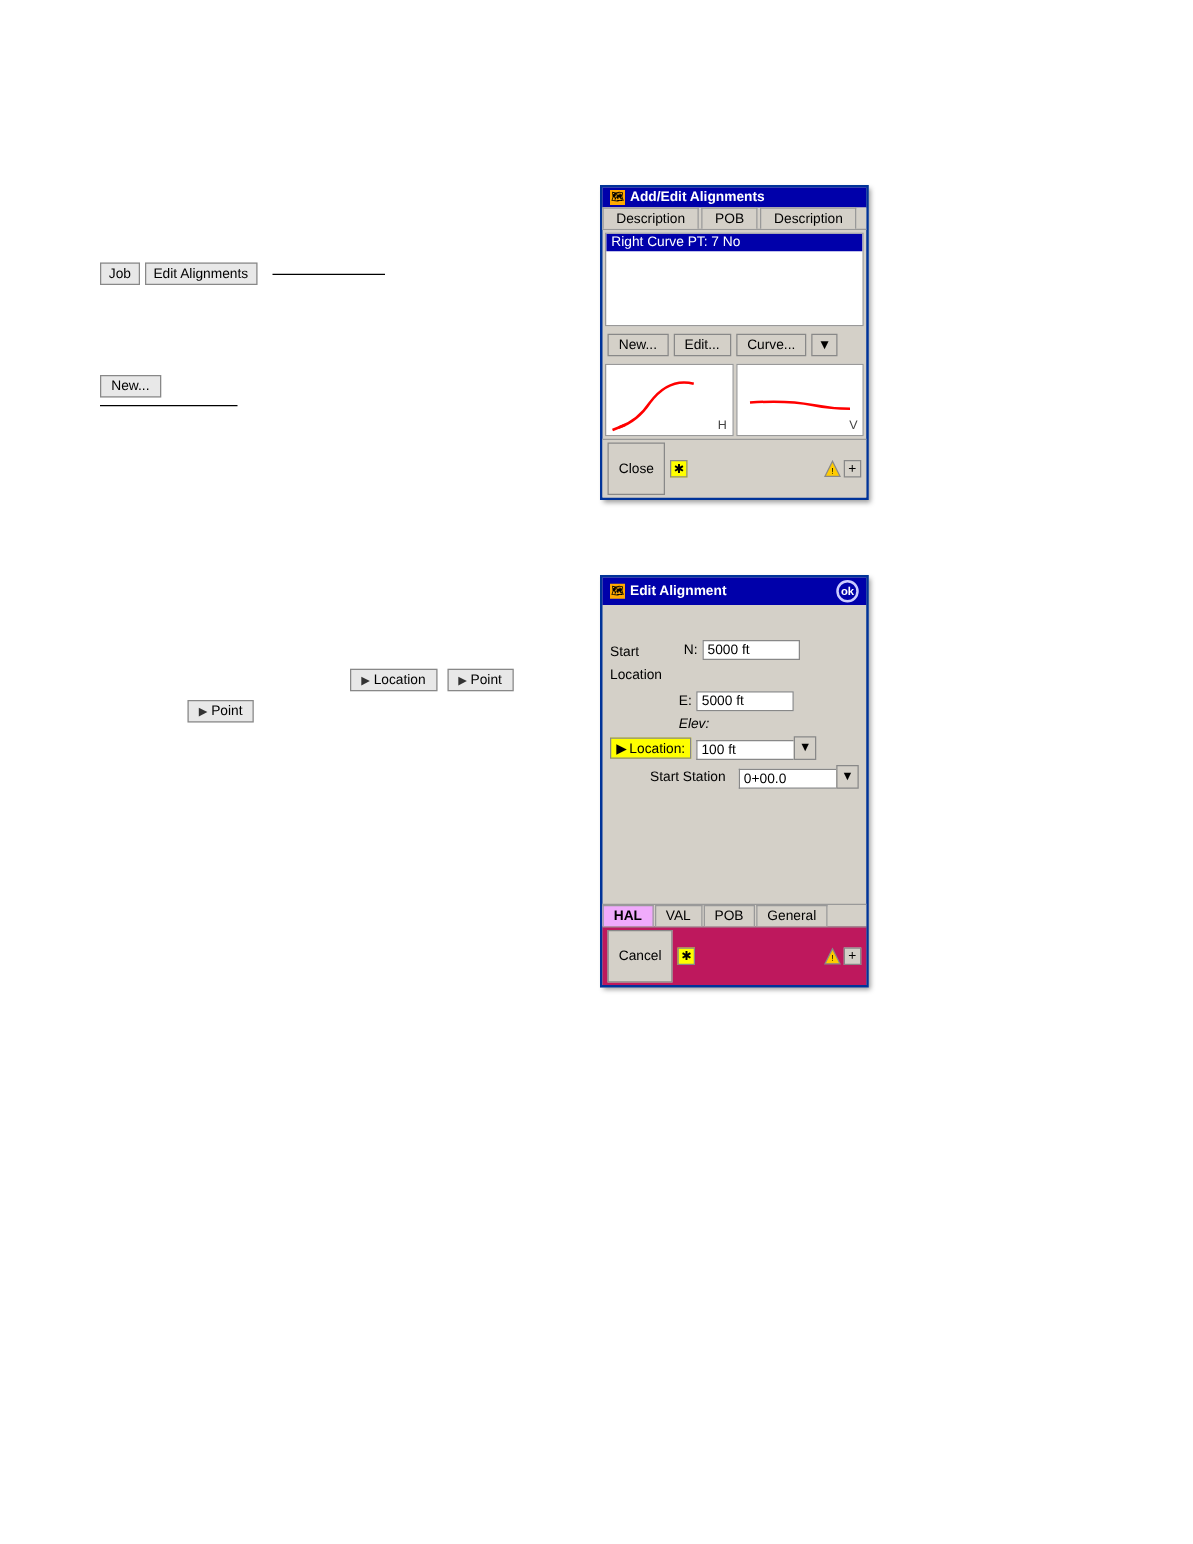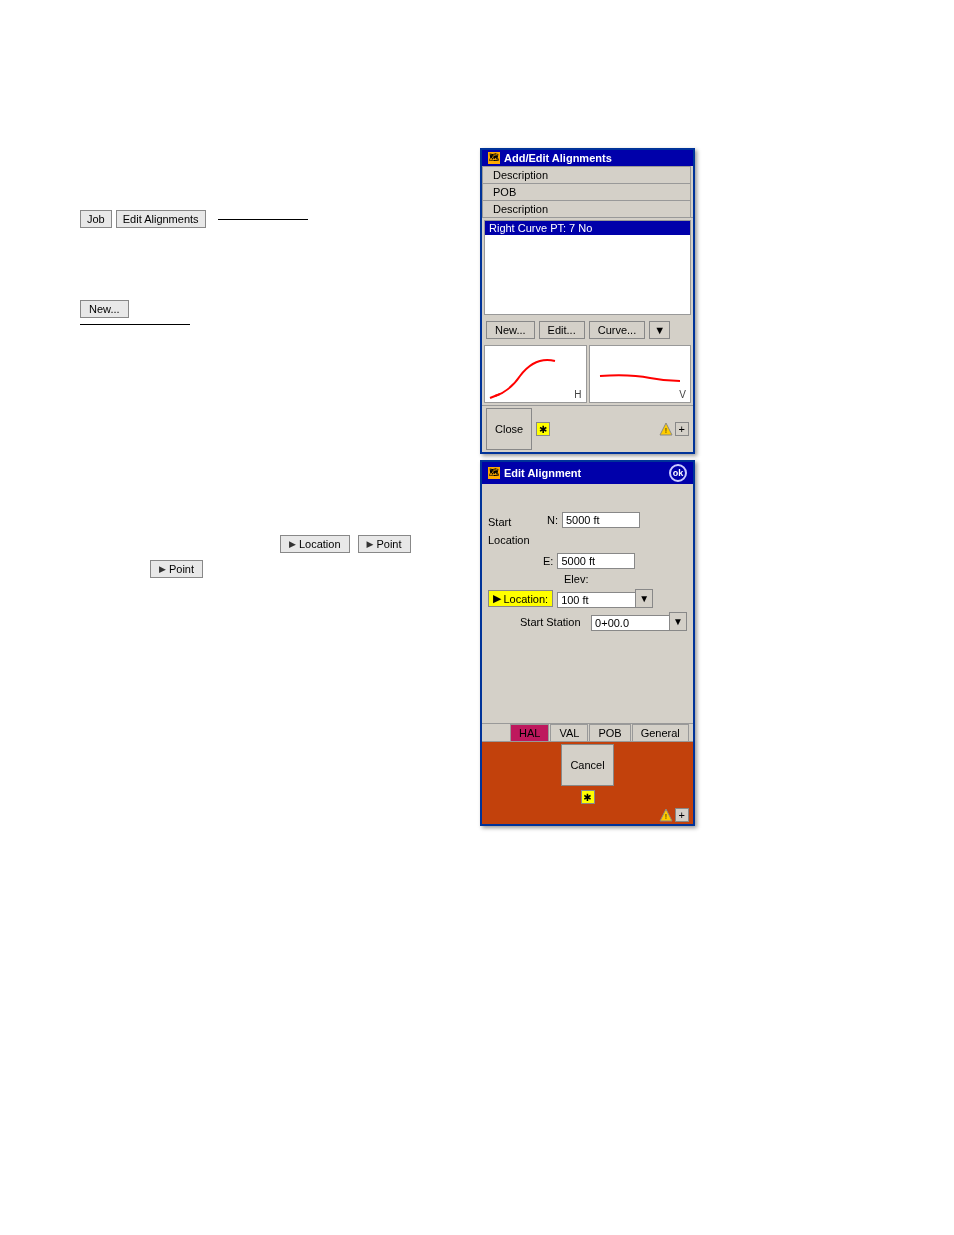--- a/index.html
+++ b/index.html
@@ -114,34 +114,33 @@
       font-size: 8px;
       text-align: center;
       line-height: 12px;
       color: #000;
       font-weight: bold;
     }
     .dialog-tabs {
       display: flex;
       background: #d4d0c8;
       border-bottom: 1px solid #999;
-      flex-direction: column;
     }
     .dialog-tab {
       padding: 2px 10px;
       font-size: 11px;
       border: 1px solid #999;
       border-bottom: none;
       background: #d4d0c8;
       cursor: pointer;
       margin-right: 2px;
     }
     .dialog-list-area {
       background: #ffffff;
-      height: 95px;
+      height: 75px;
       margin: 2px;
       border: 1px solid #999;
       overflow: hidden;
     }
     .dialog-list-item {
       background: #0000aa;
       color: #ffffff;
       padding: 1px 4px;
       font-size: 11px;
     }
@@ -334,32 +333,30 @@
     .edit-tab {
       padding: 2px 8px;
       font-size: 11px;
       border: 1px solid #999;
       border-bottom: none;
       background: #d4d0c8;
       cursor: pointer;
       margin-right: 1px;
     }
     .edit-tab.active {
+      background: #f0abfc;
+      font-weight: bold;
+    }
+    .edit-footer {
+      display: flex;
+      align-items: center;
+      padding: 2px 4px;
       background: #be185d;
-      font-weight: normal;
-      margin-left: 28px;
-    }
-    .edit-footer {
-      display: flex;
-      align-items: center;
-      padding: 2px 4px;
-      background: #c2410c;
       border-top: 1px solid #999;
       gap: 4px;
-      flex-direction: column;
     }
     .spacer-area {
       height: 80px;
     }
 
     
     svg.curve-svg {
       position: absolute;
       top: 0; left: 0;
     }
@@ -470,21 +467,21 @@
       <span class="form-label-group" style="width:55px;margin-top:24px;">Start<br>Location</span>
       <span class="form-label">N:</span>
       <input class="form-input" type="text" value="5000 ft" style="">
     </div>
 
     <div class="form-row" style="margin-left:55px;">
       <span class="form-label">E:</span>
       <input class="form-input" type="text" value="5000 ft" style="">
     </div>
 
-    <div class="elev-row" style="margin-left:76px;">
+    <div class="elev-row" style="margin-left:55px;font-style:italic;">
       <span class="form-label">Elev:</span>
     </div>
 
     <div class="form-row">
       <button class="loc-input-btn">
         <span>▶</span>
         <span>Location:</span>
       </button>
       <div class="form-input-with-drop">
         <input class="form-input-field" type="text" value="100 ft" style="">

